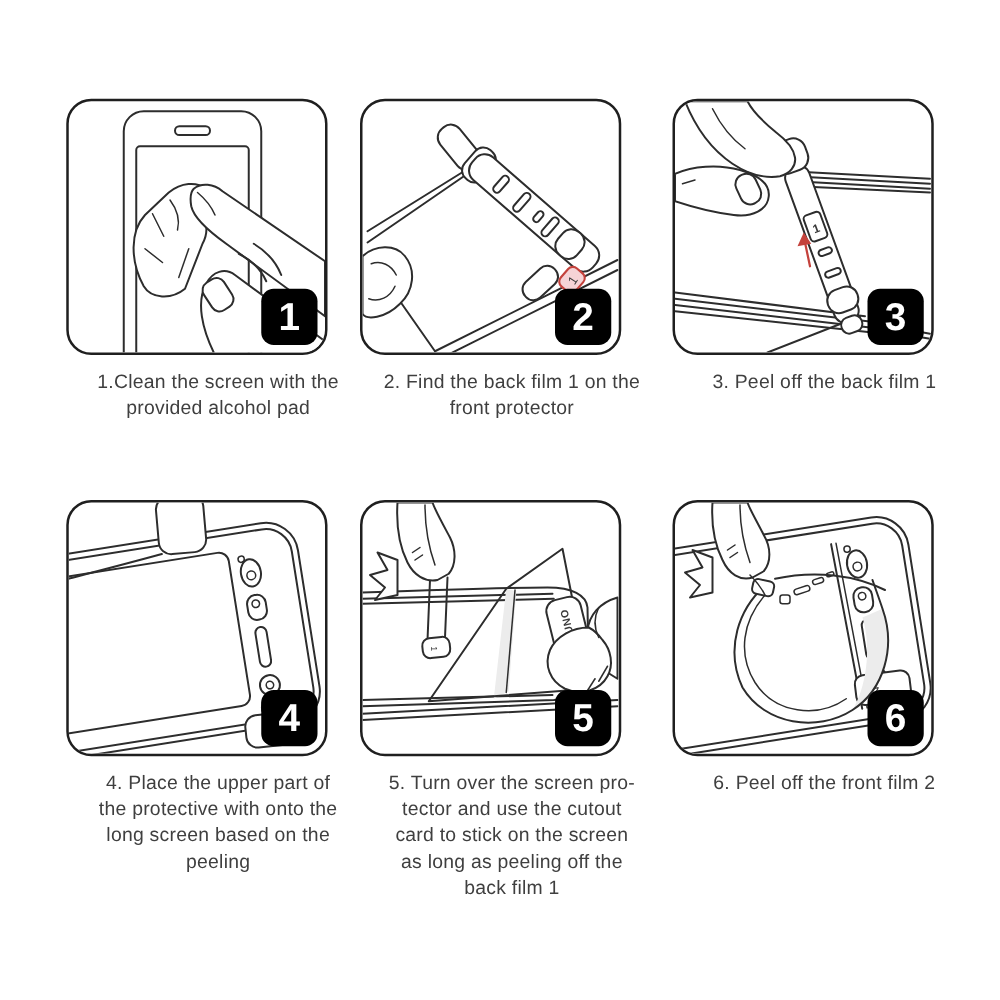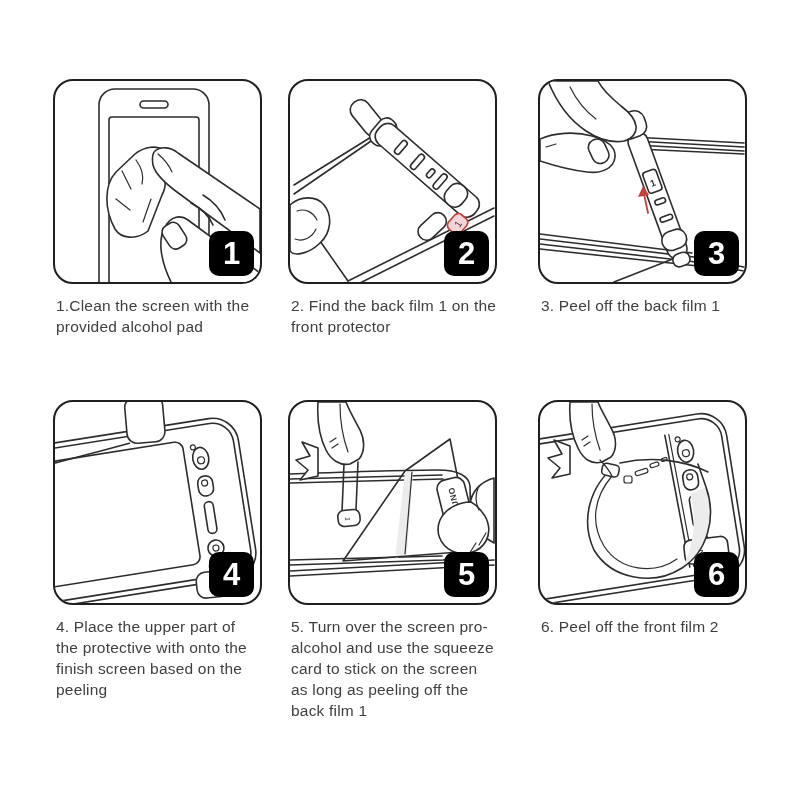--- a/index.html
+++ b/index.html
@@ -22,20 +22,21 @@
   .panel svg{position:absolute;left:0;top:0;}
   .badge{
     position:absolute;right:6px;bottom:6px;width:45px;height:45px;
     background:#000;border-radius:10px;color:#fff;
     display:flex;align-items:center;justify-content:center;
     font-size:31px;font-weight:bold;
   }
   .caption{
     margin:11px 0 0 3px;font-size:15.5px;line-height:21px;color:#3f3f3f;
     letter-spacing:.2px;
+    text-align:center;
   }
   
   .ln{fill:none;stroke:#2d2d2d;stroke-width:1.6;stroke-linecap:round;stroke-linejoin:round;}
   .th{fill:none;stroke:#2d2d2d;stroke-width:1.2;stroke-linecap:round;stroke-linejoin:round;}
   .wh{fill:#ffffff;stroke:#2d2d2d;stroke-width:1.6;stroke-linecap:round;stroke-linejoin:round;}
   .shade{fill:#ececec;stroke:none;}
   .redln{fill:none;stroke:#c4423c;stroke-width:1.8;stroke-linecap:round;}
   .redfill{fill:#c4423c;stroke:none;}
   .pink{fill:#f5d3d6;stroke:#c4423c;stroke-width:1.7;stroke-linejoin:round;}
   svg text{font-family:"Liberation Sans", sans-serif;fill:#3a3a3a;}
@@ -193,21 +194,21 @@
         </g>
       </g>
     </svg>
     <div class="badge">
         <span>4</span>
       </div>
   </div>
   <figcaption class="caption">
     <div>4. Place the upper part of</div>
     <div>the protective with onto the</div>
-    <div>finish screen based on the</div>
+    <div>long screen based on the</div>
     <div>peeling</div>
   </figcaption>
 </figure>
 
 <figure class="step" id="step5">
   <div class="panel">
     <svg width="205" height="201" viewBox="0 0 205 201">
       <g>
         <path class="ln" d="M0,72 C55,70 115,68 148,68 C168,68 179,74 180,84 L181,138 C181,151 171,157 153,158 L0,163"></path>
         <path class="ln" d="M0,77 L152,73"></path>
@@ -245,21 +246,21 @@
         <path class="th" d="M196,131 L189,143"></path>
         <path class="th" d="M189,84 C185,92 185,100 189,108"></path>
       </g>
     </svg>
     <div class="badge">
         <span>5</span>
       </div>
   </div>
   <figcaption class="caption">
     <div>5. Turn over the screen pro-</div>
-    <div>alcohol and use the squeeze</div>
+    <div>tector and use the cutout</div>
     <div>card to stick on the screen</div>
     <div>as long as peeling off the</div>
     <div>back film 1</div>
   </figcaption>
 </figure>
 
 <figure class="step" id="step6">
   <div class="panel">
     <svg width="205" height="201" viewBox="0 0 205 201">
       <g transform="rotate(-9 100 100)">

